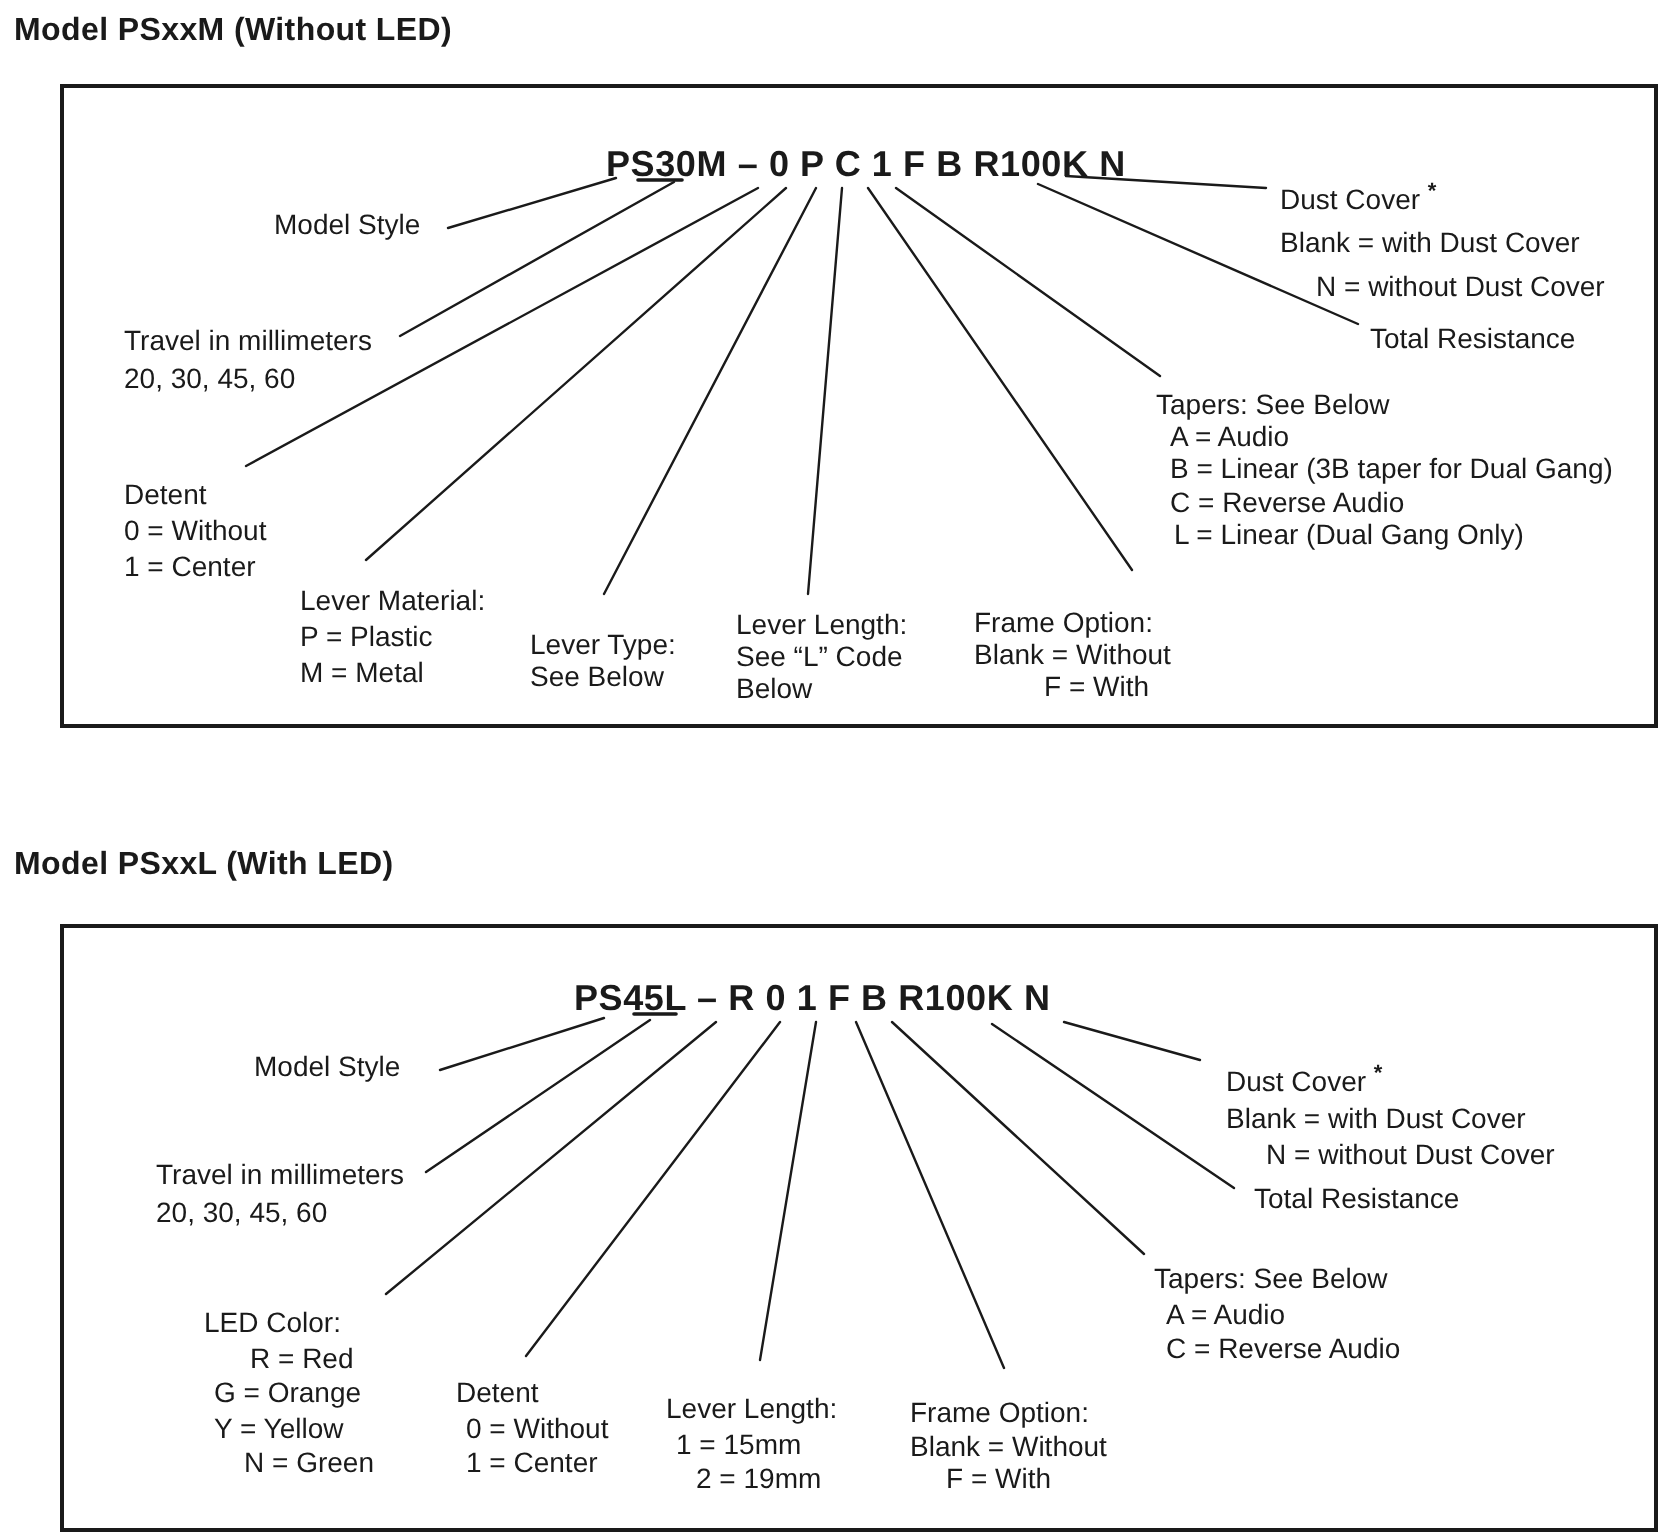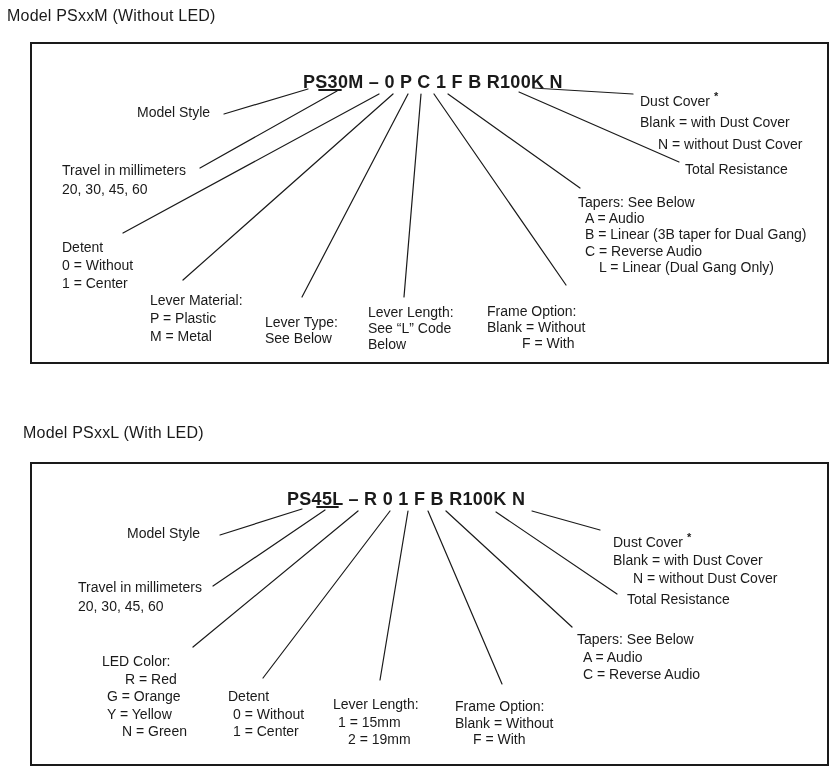--- a/index.html
+++ b/index.html
@@ -2,21 +2,21 @@
 <html><head>
 <meta charset="utf-8">
 <style>
   html,body { margin:0; padding:0; background:#ffffff; }
   .page {
     position:relative; width:838px; height:770px;
     background:#ffffff; overflow:hidden;
     font-family:"Liberation Sans","DejaVu Sans",sans-serif;
     color:#1a1a1a;
   }
-  .heading { position:absolute; font-size:16px; font-weight:normal; letter-spacing:0.2px; white-space:nowrap; }
+  .heading { position:absolute; font-size:16px; font-weight:bold; letter-spacing:0.2px; white-space:nowrap; }
   .box { position:absolute; border:2px solid #1a1a1a; background:#ffffff; }
   .pn { position:absolute; font-size:18px; font-weight:bold; letter-spacing:0.3px; white-space:nowrap; }
   .callout { position:absolute; font-size:14px; white-space:nowrap; }
   .callout div { white-space:nowrap; }
   svg.overlay { position:absolute; left:0; top:0; pointer-events:none; }
   .star { vertical-align:super; font-size:11px; font-weight:bold; }
 </style>
 </head>
 <body>
 
@@ -64,34 +64,34 @@
     <div>Frame Option:</div>
     <div>Blank = Without</div>
     <div style="margin-left:35px;">F = With</div>
   </div>
 
   <div class="callout" style="left:578px; top:194px; line-height:16.2px;">
     <div>Tapers: See Below</div>
     <div style="margin-left:7px;">A = Audio</div>
     <div style="margin-left:7px;">B = Linear (3B taper for Dual Gang)</div>
     <div style="margin-left:7px;">C = Reverse Audio</div>
-    <div style="margin-left:21px;">L = Linear (Dual Gang Only)</div>
+    <div style="margin-left:9px;">L = Linear (Dual Gang Only)</div>
   </div>
 
   <div class="callout" style="left:685px; top:161px;">
     <div>Total Resistance</div>
   </div>
 
   <div class="callout" style="left:640px; top:86px; line-height:21.5px;">
     <div><span>Dust Cover</span> <span class="star">*</span></div>
     <div>Blank = with Dust Cover</div>
     <div style="margin-left:18px;">N = without Dust Cover</div>
   </div>
 
-  <div class="heading" style="left:23px; top:424px;">Model PSxxL (With LED)</div>
+  <div class="heading" style="left:7px; top:424px;">Model PSxxL (With LED)</div>
 
   <div class="box" style="left:30px; top:462px; width:795px; height:300px;"></div>
 
   <div class="pn" style="left:287px; top:489px;">PS45L – R 0 1 F B R100K N</div>
 
   <div class="callout" style="left:127px; top:525px;">
     <div>Model Style</div>
   </div>
 
   <div class="callout" style="left:78px; top:578px; line-height:19px;">

